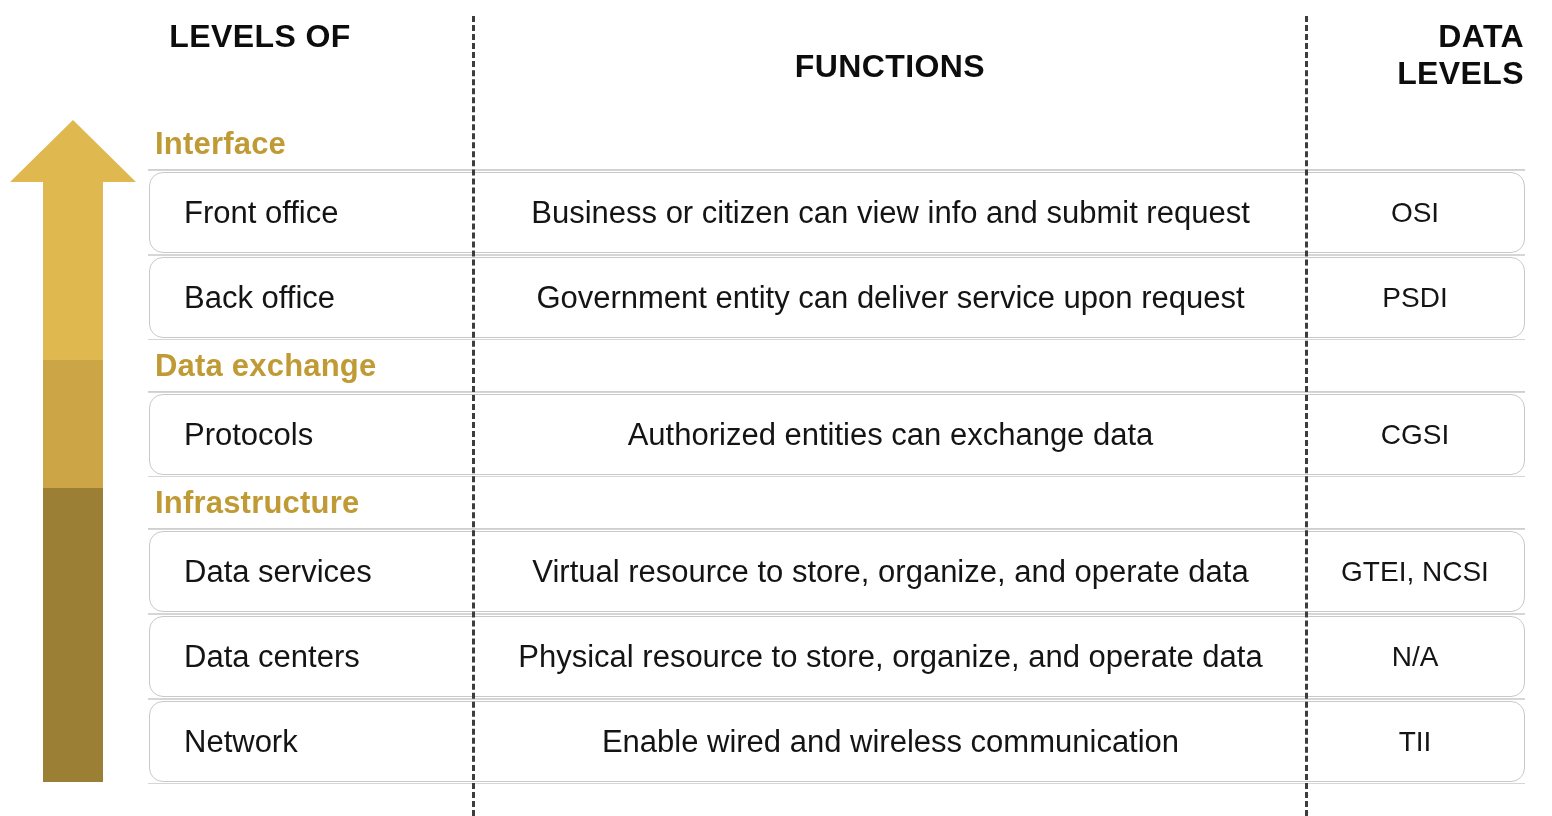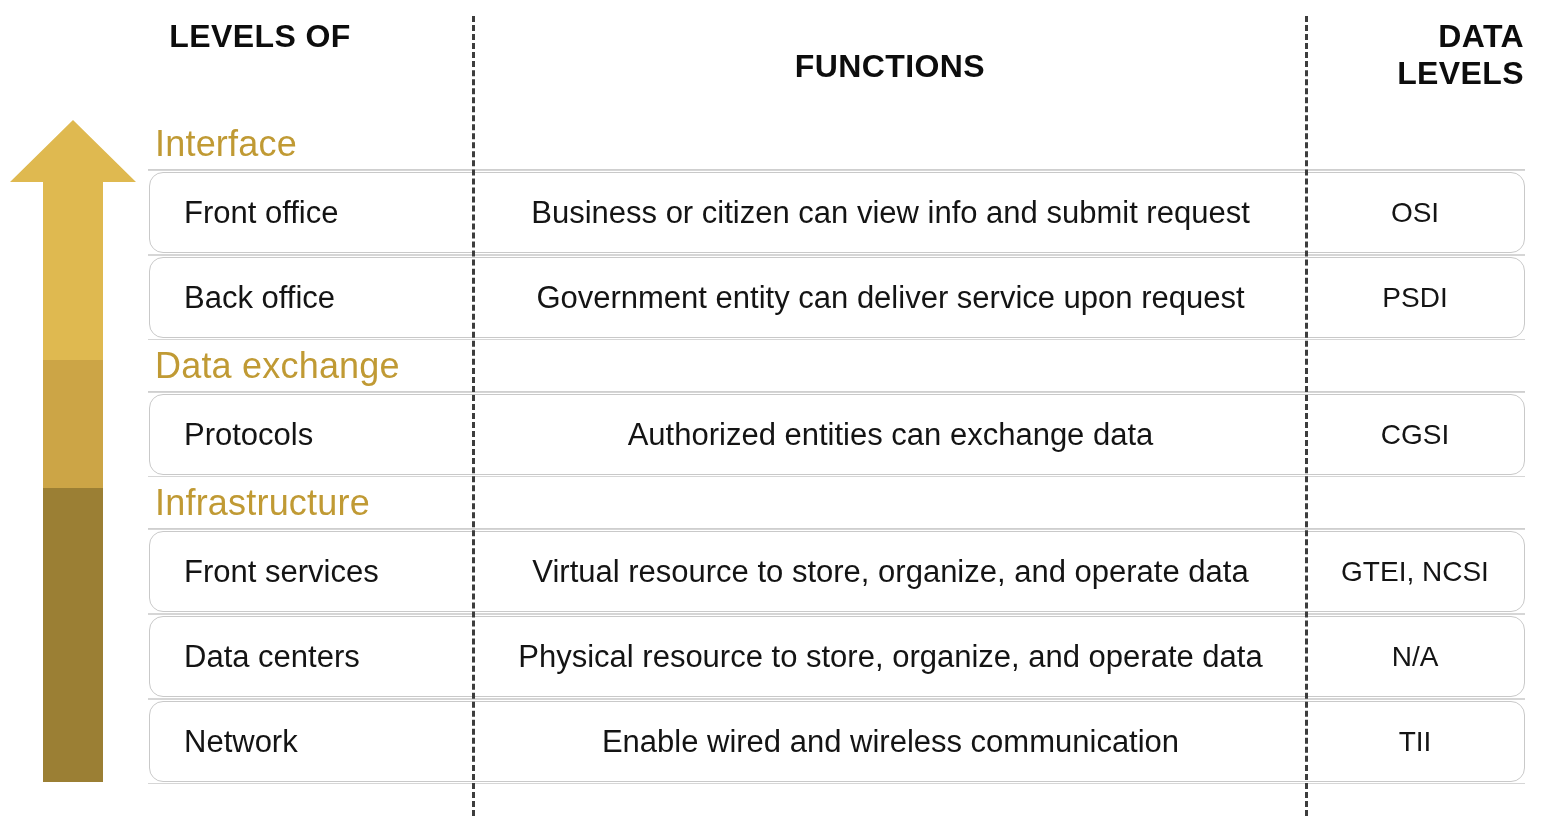--- a/index.html
+++ b/index.html
@@ -71,22 +71,22 @@
   
   .group-head {
     position: relative;
     height: 52px;
     box-sizing: border-box;
   }
   .group-head .group-label {
     position: absolute;
     left: 155px;
     top: 2px;
-    font-weight: 400;
-    font-size: 36px;
+    font-weight: 700;
+    font-size: 31px;
     line-height: 48px;
     letter-spacing: 0.2px;
     color: #c09a34;
     white-space: nowrap;
   }
 
   
   .group-head .band-line {
     position: absolute;
     left: 148px;
@@ -223,21 +223,21 @@
         <div class="cell cell-source">CGSI</div>
       </div>
       <div class="group-head">
         <div class="group-label" style="color: rgb(192, 154, 52);">Infrastructure</div>
         <div class="band-line"></div>
       </div>
       <div class="row">
         <div class="row-line-top"></div>
         <div class="row-line-bottom"></div>
         <div class="row-box" style="border-color: rgb(201, 201, 201);"></div>
-        <div class="cell cell-level">Front services</div>
+        <div class="cell cell-level">Data services</div>
         <div class="cell cell-function">Virtual resource to store, organize, and operate data</div>
         <div class="cell cell-source">GTEI, NCSI</div>
       </div>
       <div class="row">
         <div class="row-line-top"></div>
         <div class="row-line-bottom"></div>
         <div class="row-box" style="border-color: rgb(201, 201, 201);"></div>
         <div class="cell cell-level">Data centers</div>
         <div class="cell cell-function">Physical resource to store, organize, and operate data</div>
         <div class="cell cell-source">N/A</div>

